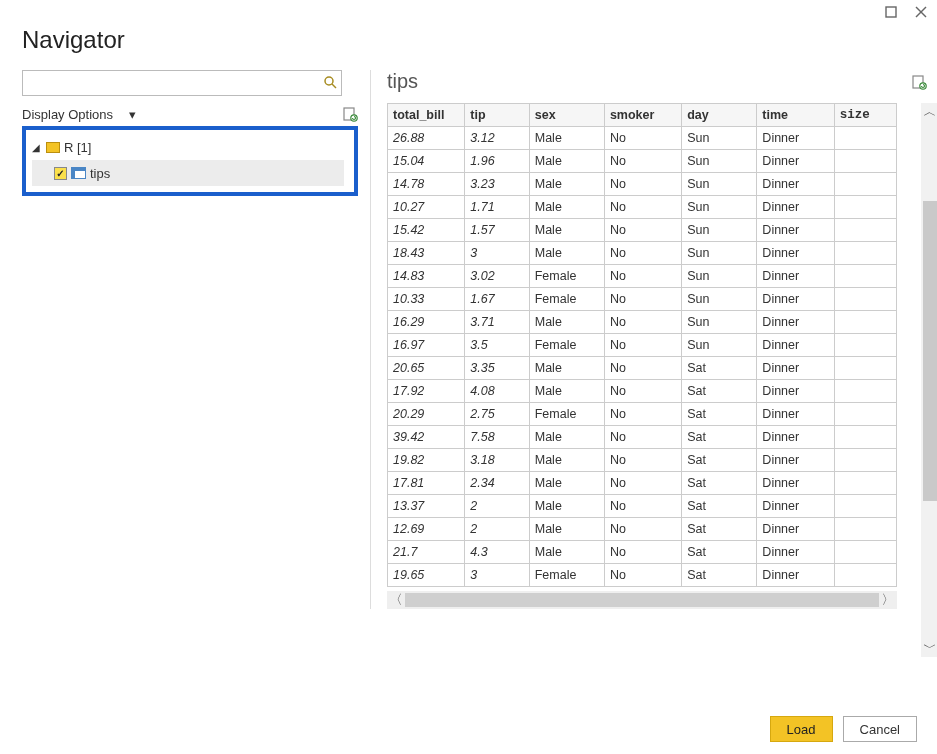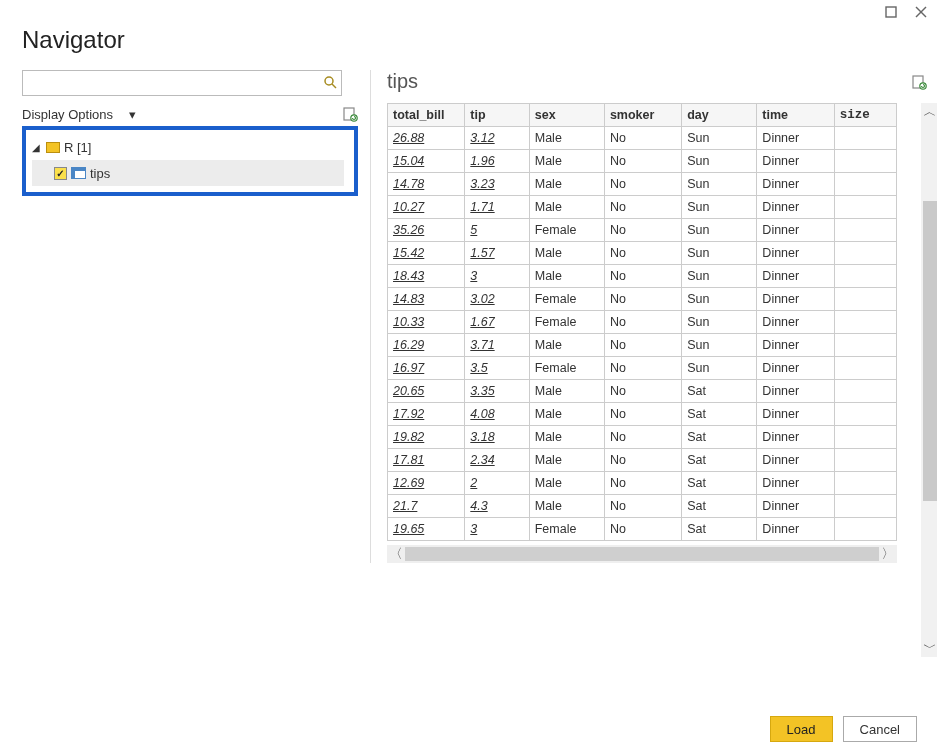--- a/index.html
+++ b/index.html
@@ -136,21 +136,21 @@
     text-align: left;
     white-space: nowrap;
     overflow: hidden;
   }
   table.data th {
     background: #f6f6f6;
     font-weight: 600;
     color: #333;
     margin-left: 36px;
   }
-  td.num { text-align: right; font-style: italic; text-decoration: underline; }
+  td.num { text-align: right; font-style: italic; }
   .col-total { width: 72px; }
   .col-tip   { width: 60px; }
   .col-sex   { width: 70px; }
   .col-smoker{ width: 72px; }
   .col-day   { width: 70px; }
   .col-time  { width: 72px; }
   .col-size  { width: 58px; font-family: Liberation Mono, monospace; }
 
   .vscroll {
     position: absolute;
@@ -320,29 +320,20 @@
             <tr>
               <td class="num">10.27</td>
               <td class="num">1.71</td>
               <td>Male</td>
               <td>No</td>
               <td>Sun</td>
               <td>Dinner</td>
               <td></td>
             </tr>
             <tr>
-              <td class="num">35.26</td>
-              <td class="num">5</td>
-              <td>Female</td>
-              <td>No</td>
-              <td>Sun</td>
-              <td>Dinner</td>
-              <td></td>
-            </tr>
-            <tr>
               <td class="num">15.42</td>
               <td class="num">1.57</td>
               <td>Male</td>
               <td>No</td>
               <td>Sun</td>
               <td>Dinner</td>
               <td></td>
             </tr>
             <tr>
               <td class="num">18.43</td>
@@ -401,31 +392,58 @@
             <tr>
               <td class="num">17.92</td>
               <td class="num">4.08</td>
               <td>Male</td>
               <td>No</td>
               <td>Sat</td>
               <td>Dinner</td>
               <td></td>
             </tr>
             <tr>
+              <td class="num">20.29</td>
+              <td class="num">2.75</td>
+              <td>Female</td>
+              <td>No</td>
+              <td>Sat</td>
+              <td>Dinner</td>
+              <td></td>
+            </tr>
+            <tr>
+              <td class="num">39.42</td>
+              <td class="num">7.58</td>
+              <td>Male</td>
+              <td>No</td>
+              <td>Sat</td>
+              <td>Dinner</td>
+              <td></td>
+            </tr>
+            <tr>
               <td class="num">19.82</td>
               <td class="num">3.18</td>
               <td>Male</td>
               <td>No</td>
               <td>Sat</td>
               <td>Dinner</td>
               <td></td>
             </tr>
             <tr>
               <td class="num">17.81</td>
               <td class="num">2.34</td>
+              <td>Male</td>
+              <td>No</td>
+              <td>Sat</td>
+              <td>Dinner</td>
+              <td></td>
+            </tr>
+            <tr>
+              <td class="num">13.37</td>
+              <td class="num">2</td>
               <td>Male</td>
               <td>No</td>
               <td>Sat</td>
               <td>Dinner</td>
               <td></td>
             </tr>
             <tr>
               <td class="num">12.69</td>
               <td class="num">2</td>
               <td>Male</td>

